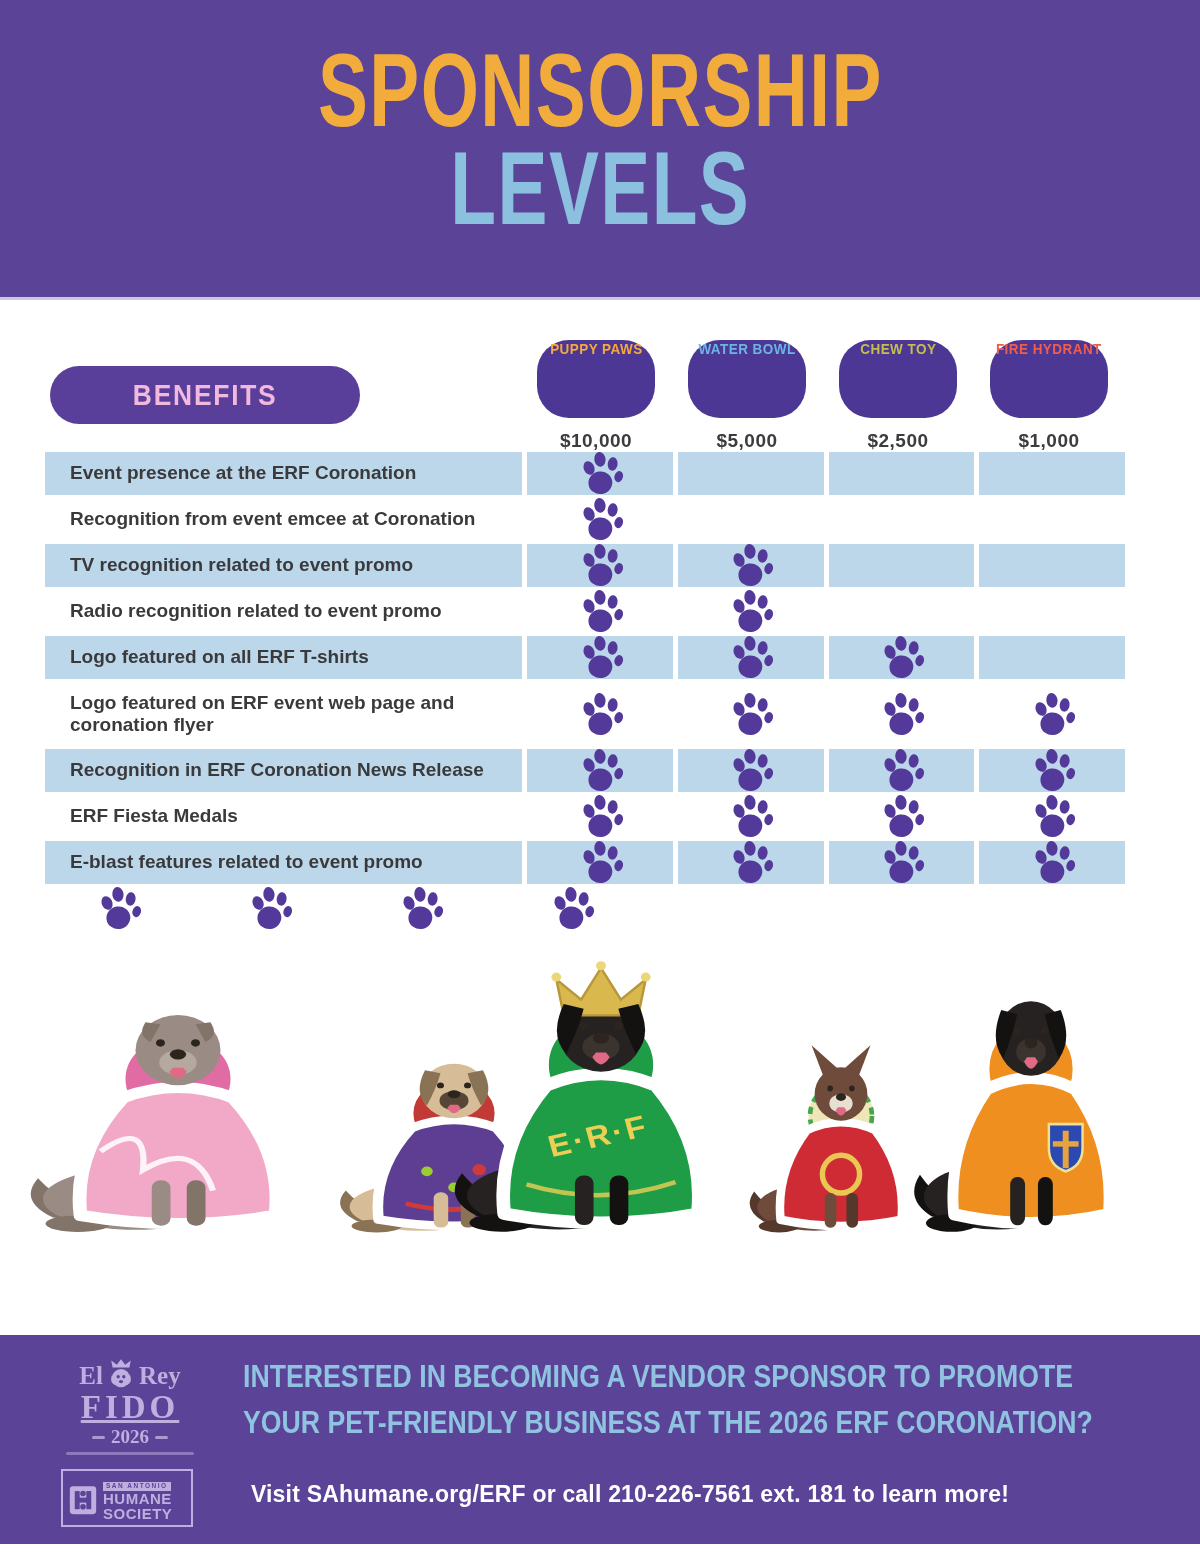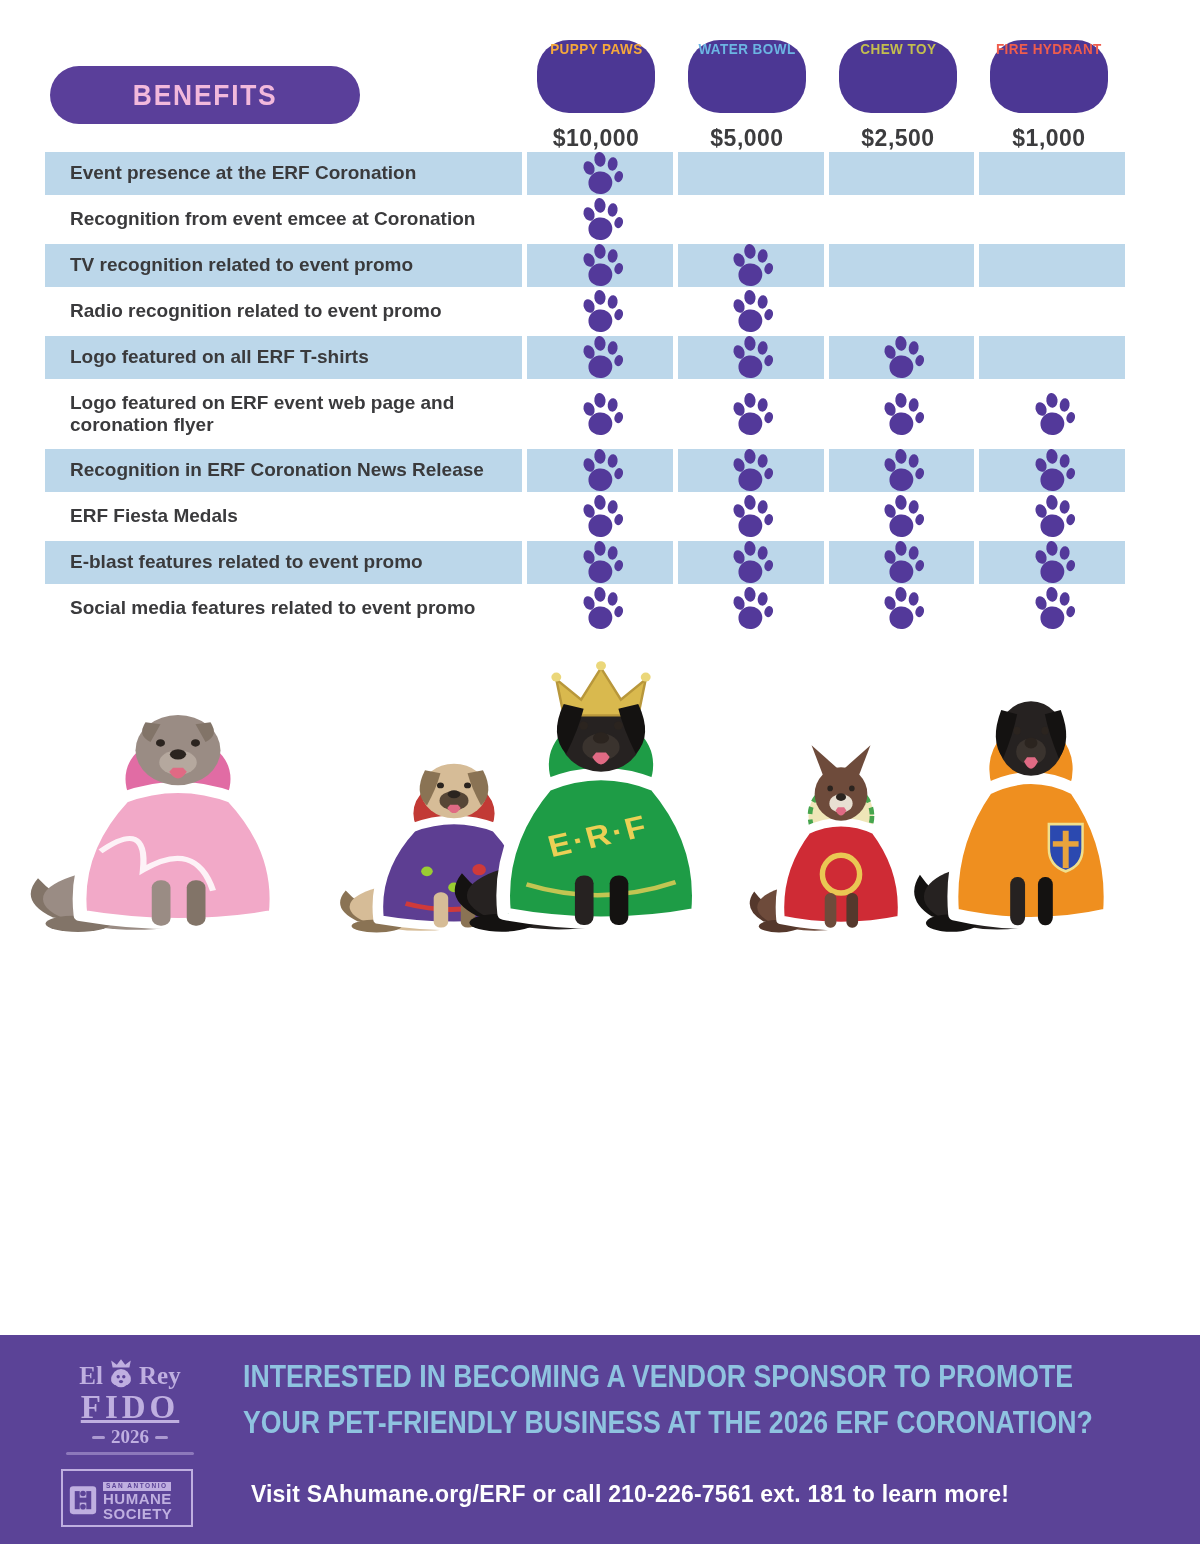--- a/index.html
+++ b/index.html
@@ -22,21 +22,21 @@
   .benefits-pill { width:310px; height:58px; margin:26px 0 0 5px; background:var(--bpill);
                    border-radius:29px; display:flex; align-items:center; justify-content:center; }
   .benefits-pill span { color:var(--pink); font-weight:bold; font-size:30px; letter-spacing:2px;
                         transform:scaleX(.88); }
   .tier-cols { display:flex; gap:5px; }
   .tier-col { width:146px; display:flex; flex-direction:column; align-items:center; }
   .tier-pill { width:118px; height:88px; background:var(--pill); border-radius:32px;
                display:flex; align-items:flex-start; justify-content:center; padding:0 4px; }
   .tier-name { font-weight:bold; font-size:15px; letter-spacing:.5px; white-space:nowrap;
                transform:scaleX(.9); text-align:center; }
-  .tier-price { margin-top:12px; font-weight:bold; font-size:23px; color:var(--price);
+  .tier-price { margin-top:12px; font-weight:bold; font-size:19px; color:var(--price);
                 letter-spacing:.5px; }
 
   
   .benefit-table { }
   .brow { display:flex; gap:5px; height:43px; margin-bottom:3px; }
   .brow.tall { height:64px; }
   .label-cell { width:478px; display:flex; align-items:center; padding:0 12px 0 25px; }
   .label-cell span { font-weight:bold; font-size:19px; color:var(--dark); line-height:1.18; }
   .paw-cell { width:146px; display:flex; align-items:center; justify-content:center; }
   .brow.alt .label-cell, .brow.alt .paw-cell { background:var(--rowblue); }
@@ -72,20 +72,24 @@
   .fheadline .hl { font-size:31px; line-height:1; transform:scaleX(.86); white-space:nowrap;
                    margin-bottom:15px; }
   .fcontact { position:absolute; left:180px; right:120px; top:146px; text-align:center;
               color:#FFFFFF; font-weight:bold; font-size:23px; letter-spacing:.2px; }
 </style>
 </head>
 <body>
 
 <div class="page">
 
+  <div class="hero">
+    <div class="hero-title t1">SPONSORSHIP</div>
+    <div class="hero-title t2">LEVELS</div>
+  </div>
 
   <div class="content">
 
     <div class="tier-header">
       <div class="benefits-col">
         <div class="benefits-pill">
           <span>BENEFITS</span>
         </div>
       </div>
       <div class="tier-cols" id="tier-cols">
@@ -600,23 +604,20 @@
         <ellipse cx="34" cy="12" rx="8" ry="10.5"></ellipse>
         <ellipse cx="51" cy="21" rx="7" ry="9.5" transform="rotate(16 51 21)"></ellipse>
         <ellipse cx="57" cy="40" rx="6" ry="8" transform="rotate(24 57 40)"></ellipse>
         <ellipse cx="30" cy="45" rx="17" ry="16"></ellipse>
       </g>
     </svg>
   </div>
 </div>
 
   <div class="brow">
-    <div class="label-cell">
-      <span>Social media features related to event promo</span>
-    </div>
 
   <div class="paw-cell">
     <svg class="paw" viewBox="0 0 64 64">
       <g fill="currentColor" transform="rotate(-8 32 32)">
         <ellipse cx="17" cy="22" rx="7.5" ry="10" transform="rotate(-16 17 22)"></ellipse>
         <ellipse cx="34" cy="12" rx="8" ry="10.5"></ellipse>
         <ellipse cx="51" cy="21" rx="7" ry="9.5" transform="rotate(16 51 21)"></ellipse>
         <ellipse cx="57" cy="40" rx="6" ry="8" transform="rotate(24 57 40)"></ellipse>
         <ellipse cx="30" cy="45" rx="17" ry="16"></ellipse>
       </g>

